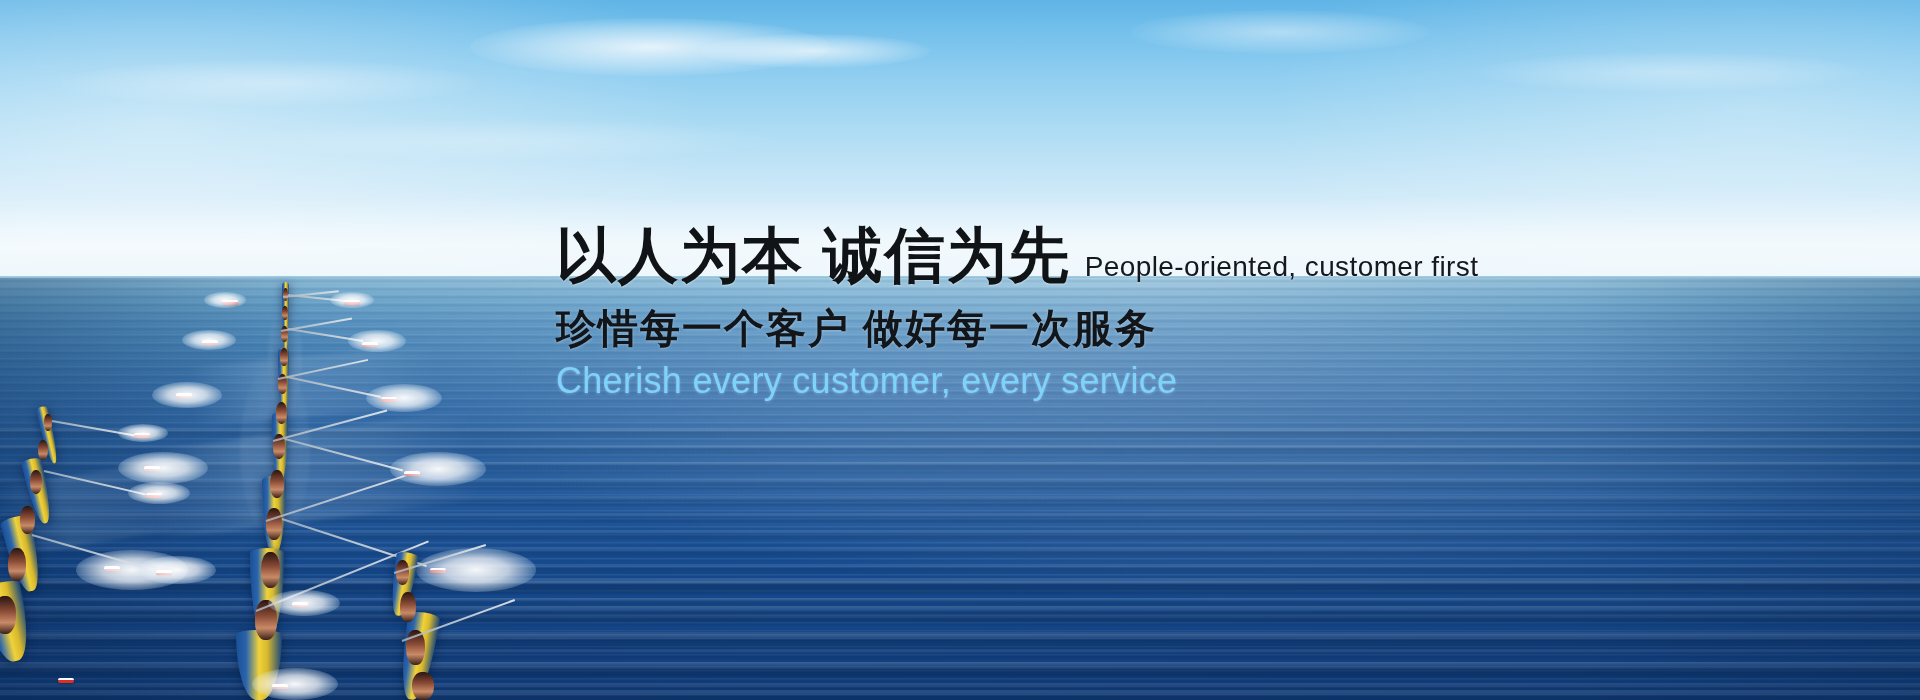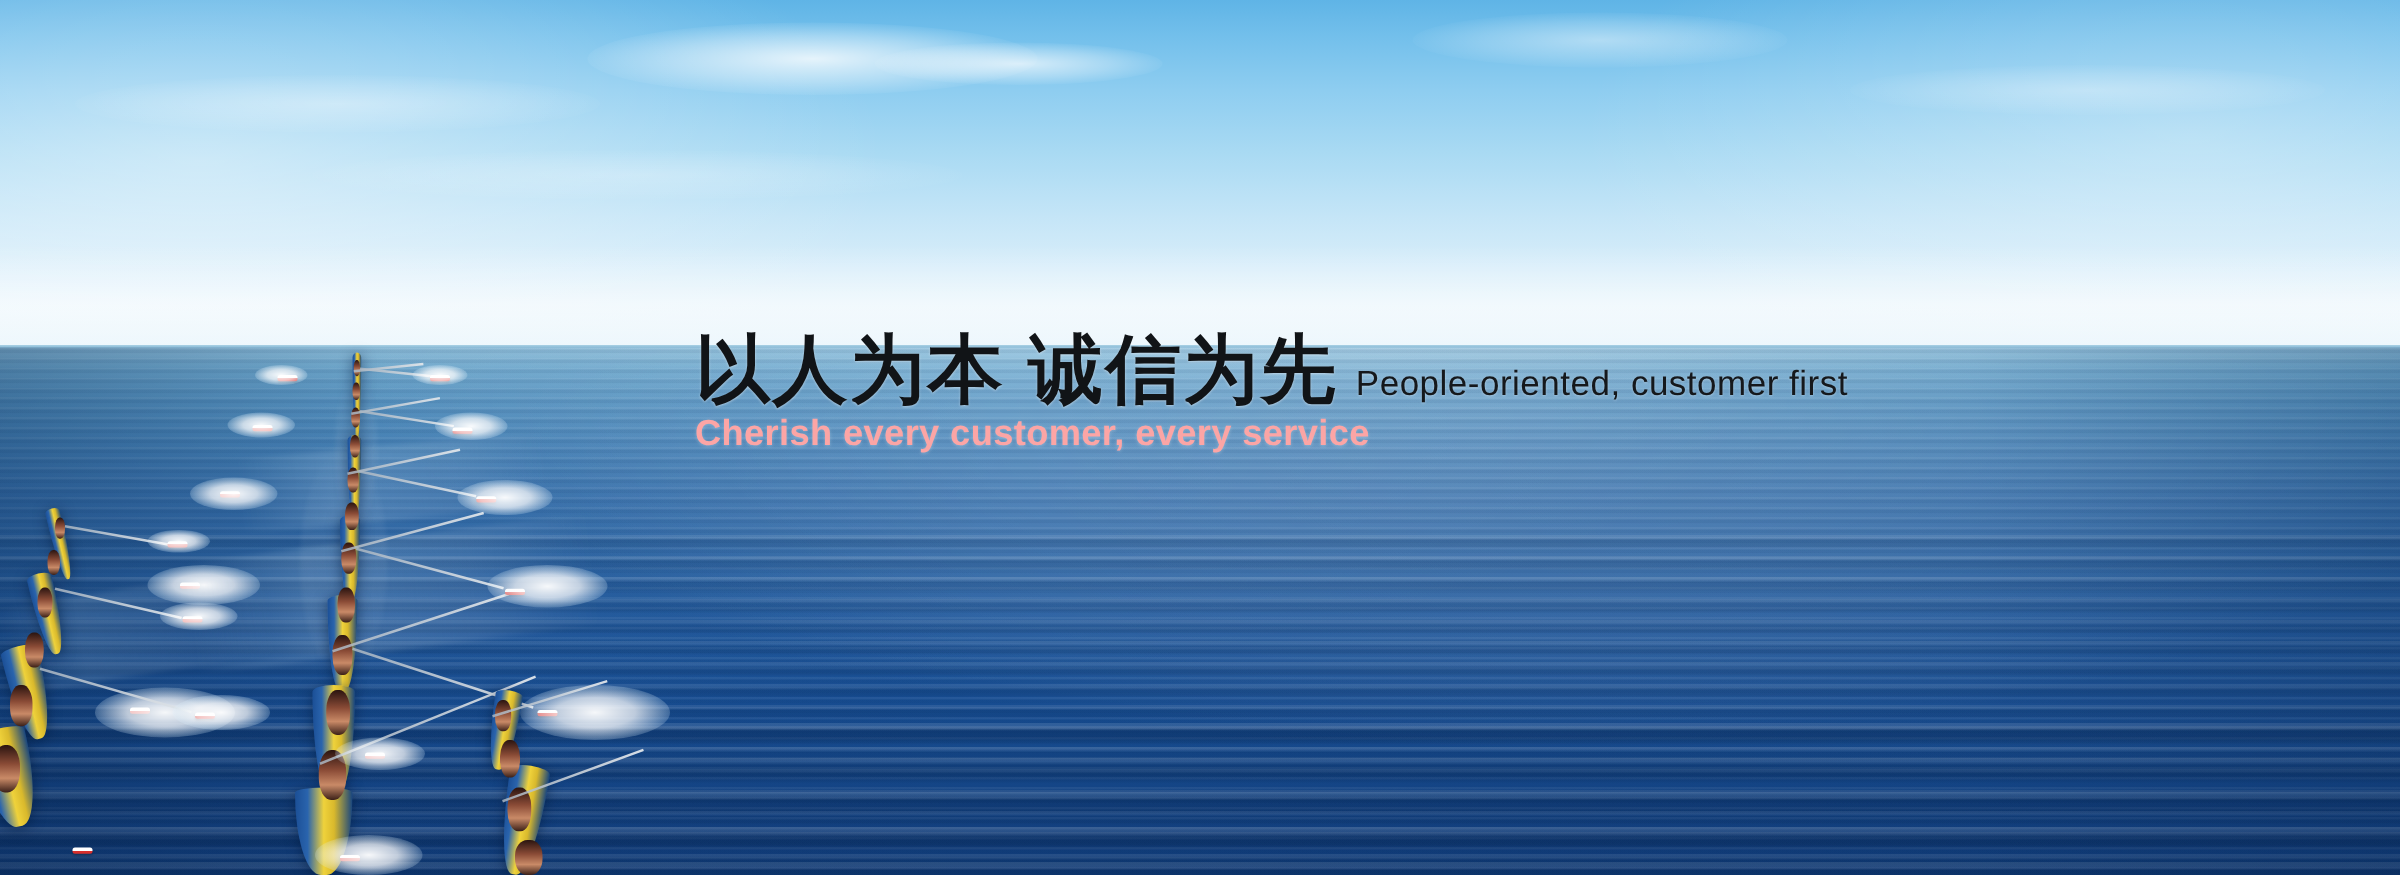--- a/index.html
+++ b/index.html
@@ -215,21 +215,20 @@
         rgba(255,255,255,0) 100%);
     filter: blur(2px);
   }
 
   
   .text-block {
     position: absolute;
     left: 556px;
     top: 224px;
     width: 1000px;
-    margin-top: 40px;
   }
   .line1 {
     display: flex;
     align-items: baseline;
     gap: 14px;
     white-space: nowrap;
   }
   .headline-cn {
     font-size: 60px;
     font-weight: 700;
@@ -249,23 +248,23 @@
     margin-top: 14px;
     font-size: 40px;
     font-weight: 700;
     color: #121519;
     letter-spacing: 2px;
     white-space: nowrap;
     text-shadow: 0 1px 3px rgba(255,255,255,0.30);
   }
   .subhead-en {
     margin-top: 4px;
-    font-size: 29px;
-    font-weight: 700;
-    color: #fca5a5;
+    font-size: 36px;
+    font-weight: 400;
+    color: #7dd3fc;
     letter-spacing: 0.3px;
     white-space: nowrap;
     text-shadow: 0 1px 3px rgba(255,255,255,0.28);
   }
 </style>
 </head>
 <body>
 
 <div id="banner">
 
@@ -391,16 +390,17 @@
     <div class="blade" style="left:272px; top:684px;"></div>
     <div class="splash" style="left:268px; top:590px; width:72px; height:26px;"></div>
     <div class="splash" style="left:252px; top:668px; width:86px; height:32px;"></div>
   </div>
 
   <div class="text-block">
     <div class="line1">
       <span class="headline-cn">以人为本 诚信为先</span>
       <span class="headline-en">People-oriented, customer first</span>
     </div>
+    <div class="subhead-cn">珍惜每一个客户  做好每一次服务</div>
     <div class="subhead-en">Cherish every customer, every service</div>
   </div>
 
 </div>
 
 </body></html>

